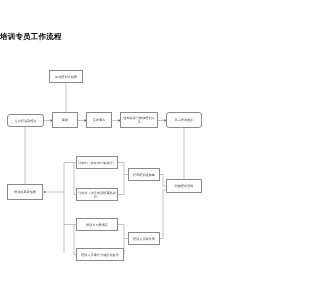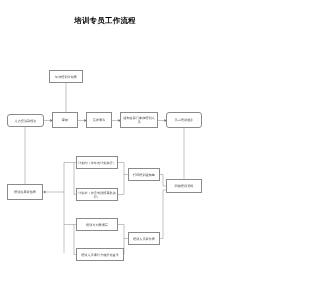--- a/index.html
+++ b/index.html
@@ -18,23 +18,22 @@
   #canvas {
     position: absolute;
     left: 0; top: 0;
     width: 210px;
     height: 297px;
   }
 
   .title {
     position: absolute;
     left: 0;
-    top: 16px;
+    top: 32px;
     width: 210px;
-    text-align: center;
     font-size: 7.5px;
     font-weight: bold;
     color: #000000;
     letter-spacing: 0.2px;
     line-height: 10px;
   }
 
   .node {
     position: absolute;
     box-sizing: border-box;

